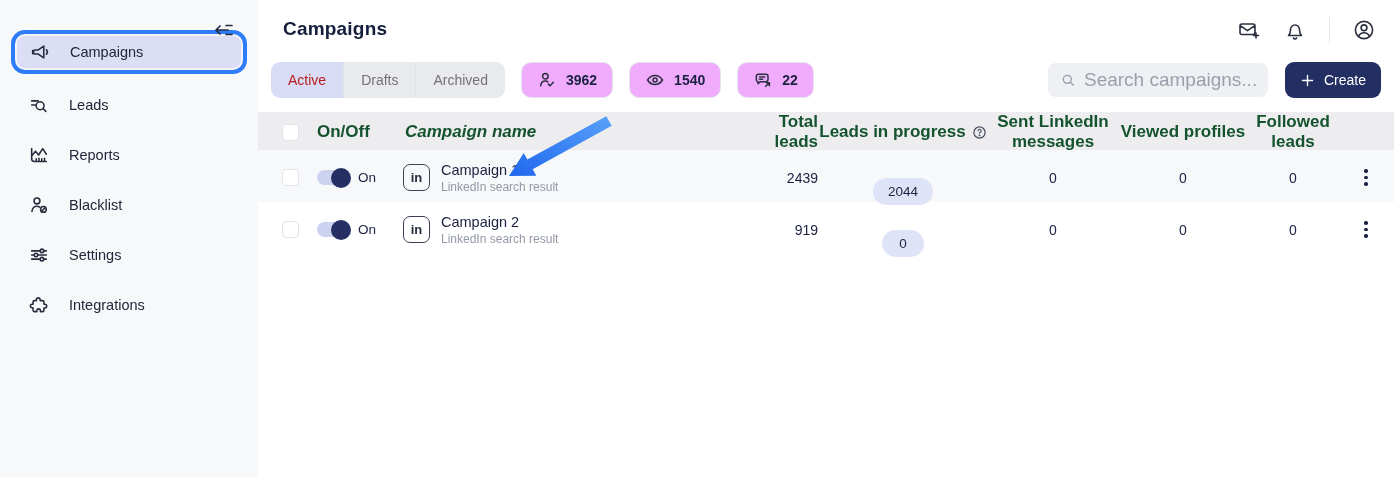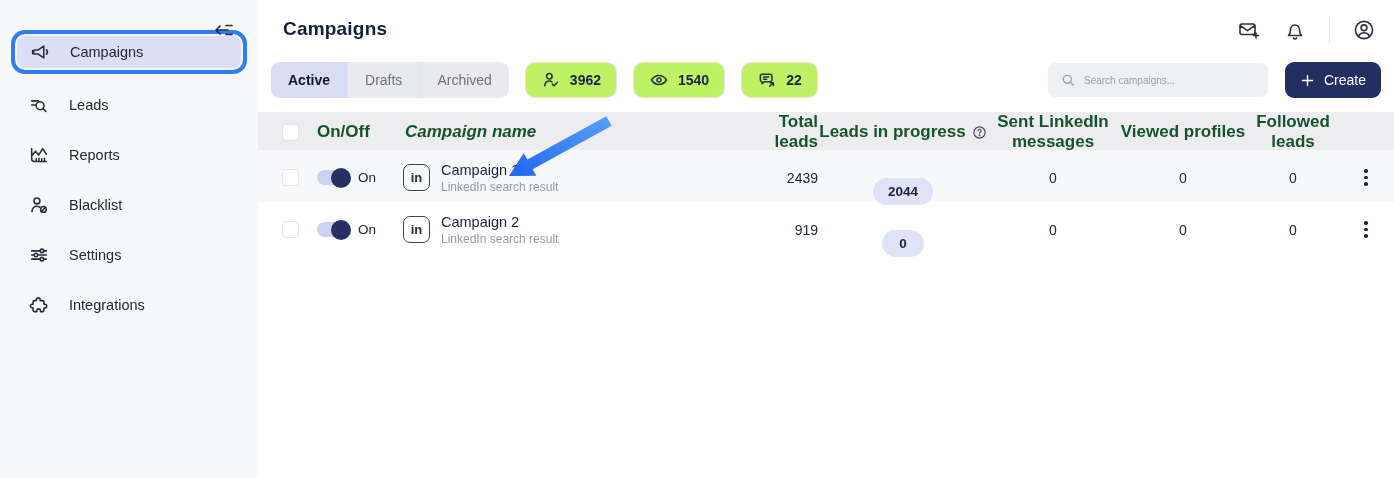--- a/index.html
+++ b/index.html
@@ -59,38 +59,38 @@
   .v-divider { width: 1px; height: 26px; background: #e4e6ea; }
 
   
   .toolbar { display: flex; align-items: center; margin: 22px 13px 0 13px; height: 36px; }
   .tabs { display: flex; height: 36px; border-radius: 9px; overflow: hidden; }
   .tab {
     display: flex; align-items: center; padding: 0 17px;
     font-size: 14px; background: #e9eaee; color: #737373; cursor: pointer;
   }
   .tab + .tab { border-left: 1px solid #e0e2e7; }
-  .tab.selected { background: #d8dcf5; color: #0f172a; font-weight: 700; border-left: none; }
+  .tab.selected { background: #d8dcf5; color: #b91c1c; font-weight: 400; border-left: none; }
 
   .chip {
     display: flex; align-items: center; gap: 9px; height: 36px; padding: 0 15px;
-    background: #bef264; border: 1px solid #e3e5ea; border-radius: 10px;
+    background: #f0abfc; border: 1px solid #e3e5ea; border-radius: 10px;
     font-weight: 600; font-size: 14px; color: #1b2140; margin-left: 16px; cursor: pointer;
   }
   .chip:first-of-type { margin-left: 21px; }
   .chip .cicon { width: 20px; height: 20px; color: #2b3040; }
 
   .search {
     margin-left: auto; display: flex; align-items: center; gap: 8px;
     width: 220px; height: 34px; background: #eef0f3; border-radius: 8px; padding: 0 12px;
   }
   .search .sicon { width: 16px; height: 16px; color: #9aa0ab; flex-shrink: 0; }
   .search input {
     border: none; background: transparent; outline: none;
-    font-size: 10px; color: #0f172a; width: 100%;
+    font-size: 19px; color: #0f172a; width: 100%;
     font-family: "Liberation Sans", sans-serif;
   }
   .search input::placeholder { color: #9aa0ab; }
 
   .create-btn {
     margin-left: 17px; height: 36px; padding: 0 15px;
     background: #232f63; color: #ffffff; border: none; border-radius: 9px;
     display: flex; align-items: center; gap: 9px; font-size: 14px; font-weight: 500;
     cursor: pointer; font-family: "Liberation Sans", sans-serif;
   }
@@ -126,21 +126,21 @@
     display: flex; align-items: center; justify-content: center;
     font-size: 13px; font-weight: 600; color: #262c3d; flex-shrink: 0; cursor: pointer;
   }
   .c-name { font-size: 14.5px; font-weight: 500; color: #1b2140; cursor: pointer; }
   .c-sub { font-size: 12px; color: #9298a5; margin-top: 2px; }
 
   .cell-right { text-align: right; }
   .cell-center { text-align: center; }
   .pill {
     display: inline-block; background: #dfe3f8; border-radius: 14px;
-    padding: 6px 15px; min-width: 42px; font-size: 13.5px; font-weight: 700; color: #1b2140; margin-top: 28px;
+    padding: 6px 15px; min-width: 42px; font-size: 13.5px; font-weight: 400; color: #1b2140; margin-top: 28px;
   }
   .kebab { display: flex; flex-direction: column; gap: 3px; align-items: center; cursor: pointer; margin: 0 auto; width: 20px; padding: 4px 0; }
   .kebab i { width: 3.5px; height: 3.5px; border-radius: 50%; background: #1b2140; }
 
   
   .anno-arrow { position: absolute; left: 240px; top: 108px; z-index: 5; pointer-events: none; }
 </style>
 </head>
 <body>
 

